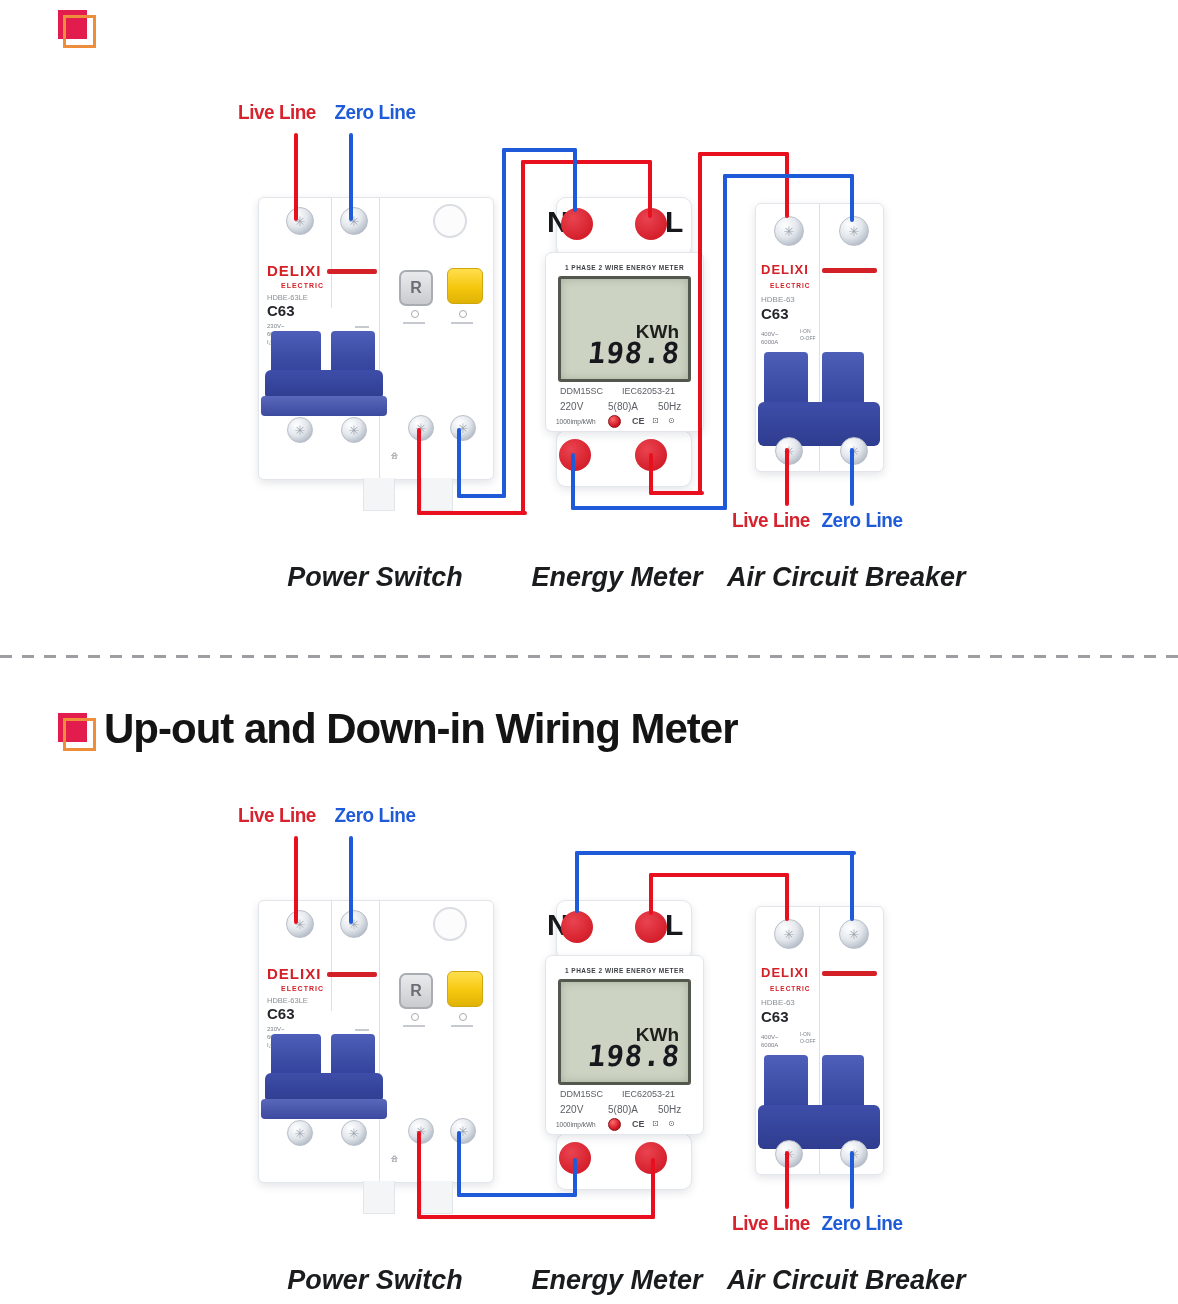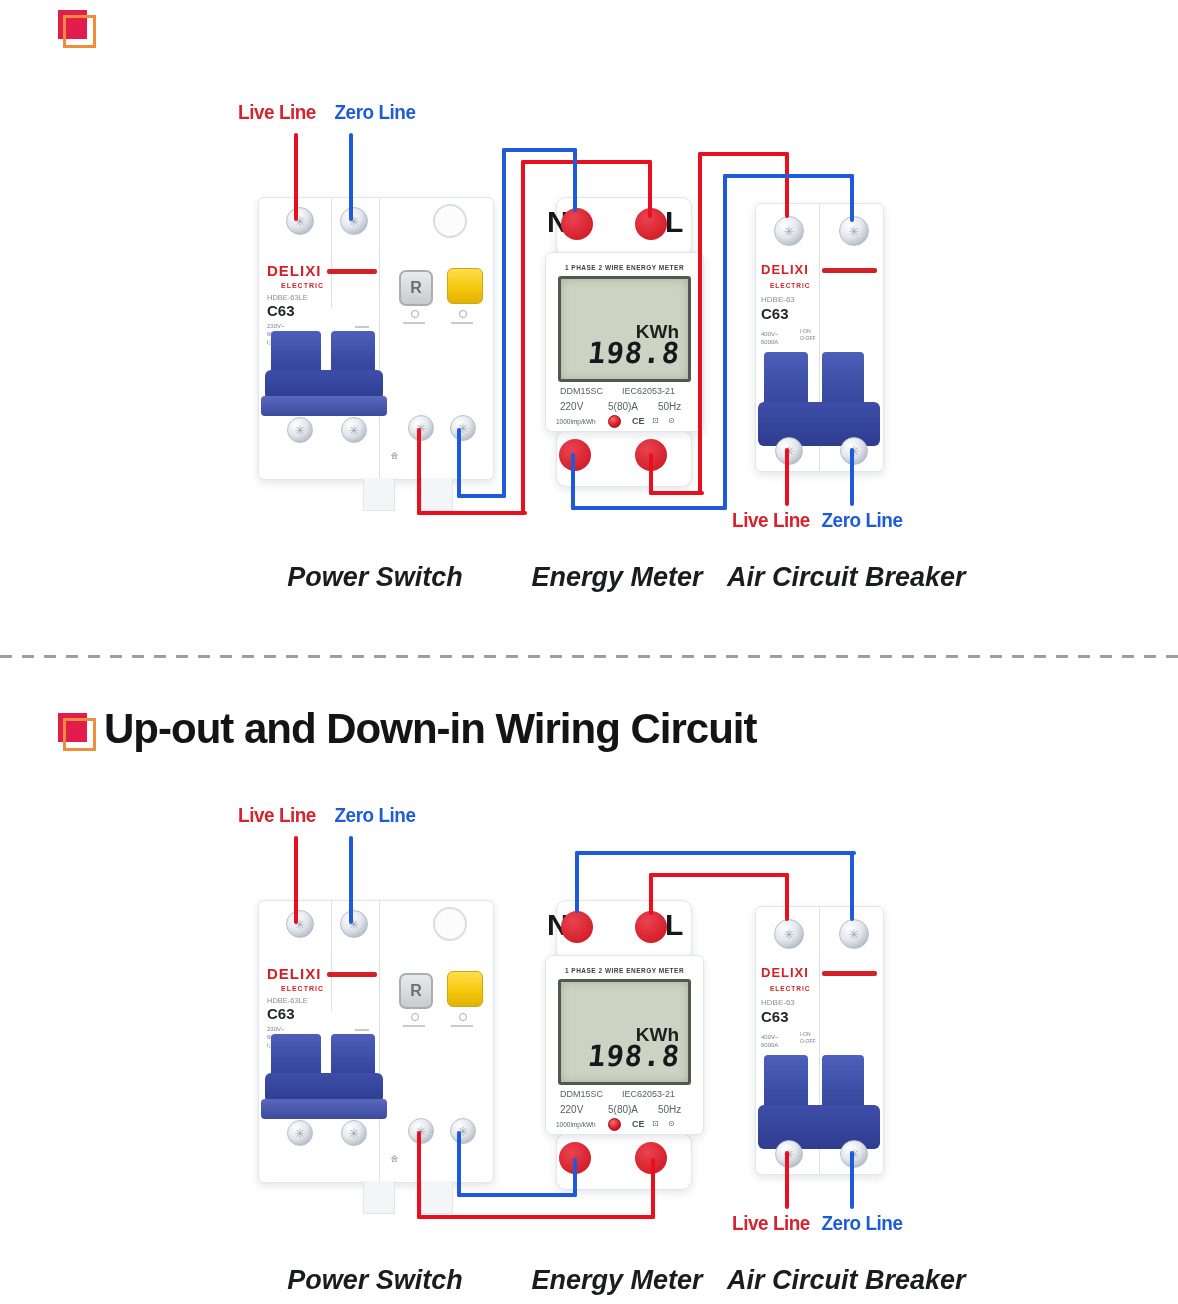--- a/index.html
+++ b/index.html
@@ -223,21 +223,21 @@
     <div class="cap" style="left:265px;width:220px">Power Switch</div>
     <div class="cap" style="left:507px;width:220px">Energy Meter</div>
     <div class="cap" style="left:727px;width:230px">Air Circuit Breaker</div>
   </div>
 
   <div class="divider"></div>
 
   <div class="section" style="top:703px;height:601px">
 
     <div class="bullet"></div>
-    <div class="title">Up-out and Down-in Wiring Circuit</div>
+    <div class="title">Up-out and Down-in Wiring Meter</div>
 
     <div class="lbl live" style="left:217px;top:100px">Live Line</div>
     <div class="lbl zero" style="left:315px;top:100px">Zero Line</div>
 
     <div class="wire wr" style="left:294px;top:133px;width:4px;height:88px"></div>
     <div class="wire wr" style="left:417px;top:428px;width:4px;height:88px"></div>
     <div class="wire wr" style="left:417px;top:512px;width:238px;height:4px"></div>
     <div class="wire wr" style="left:651px;top:455px;width:4px;height:61px"></div>
     <div class="wire wr" style="left:649px;top:170px;width:4px;height:42px"></div>
     <div class="wire wr" style="left:649px;top:170px;width:140px;height:4px"></div>

